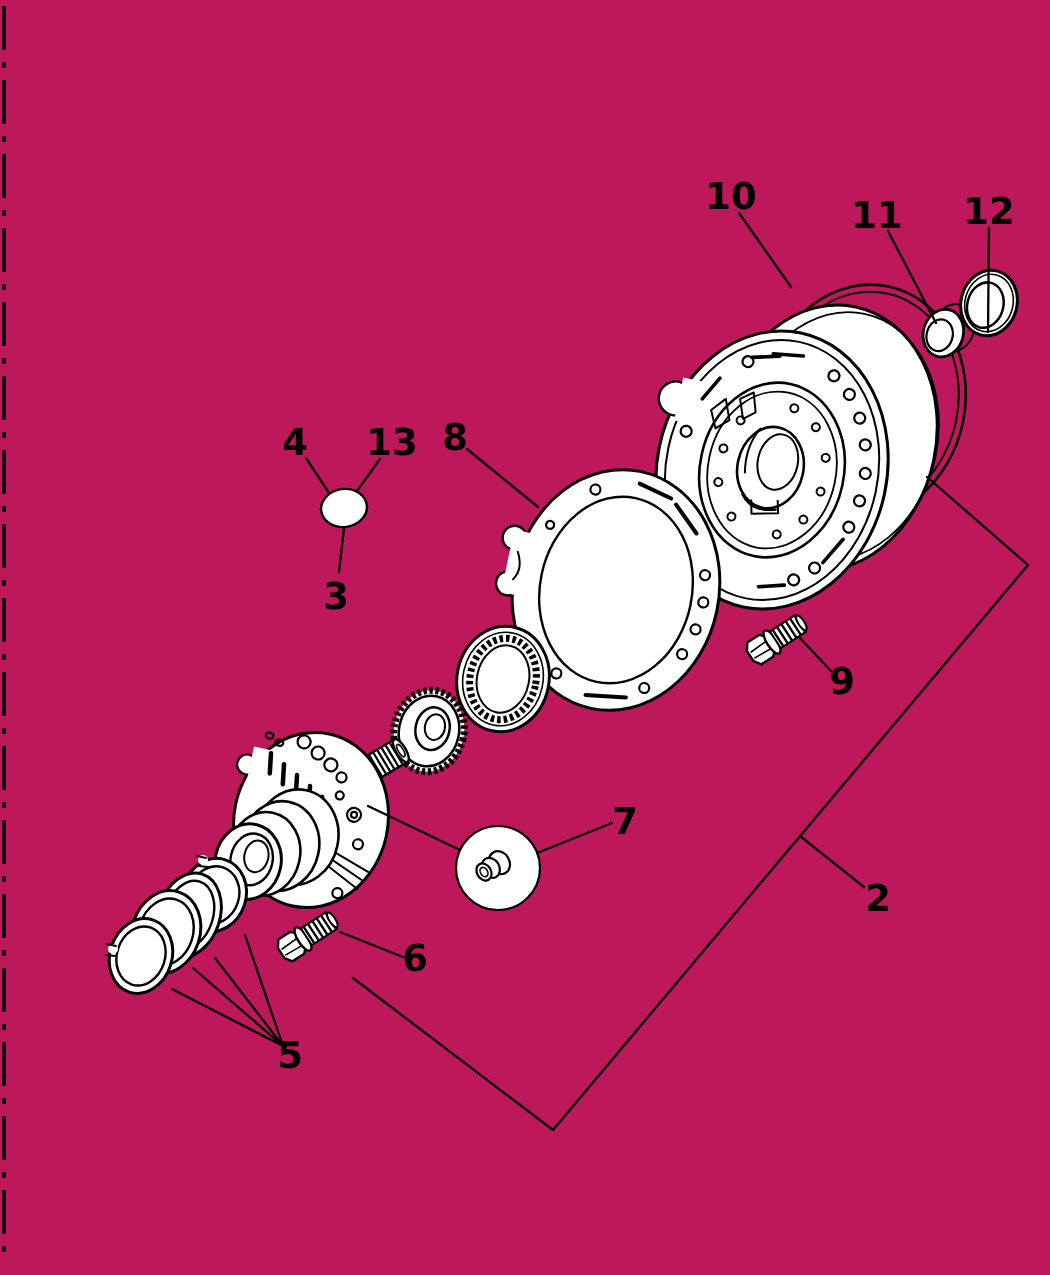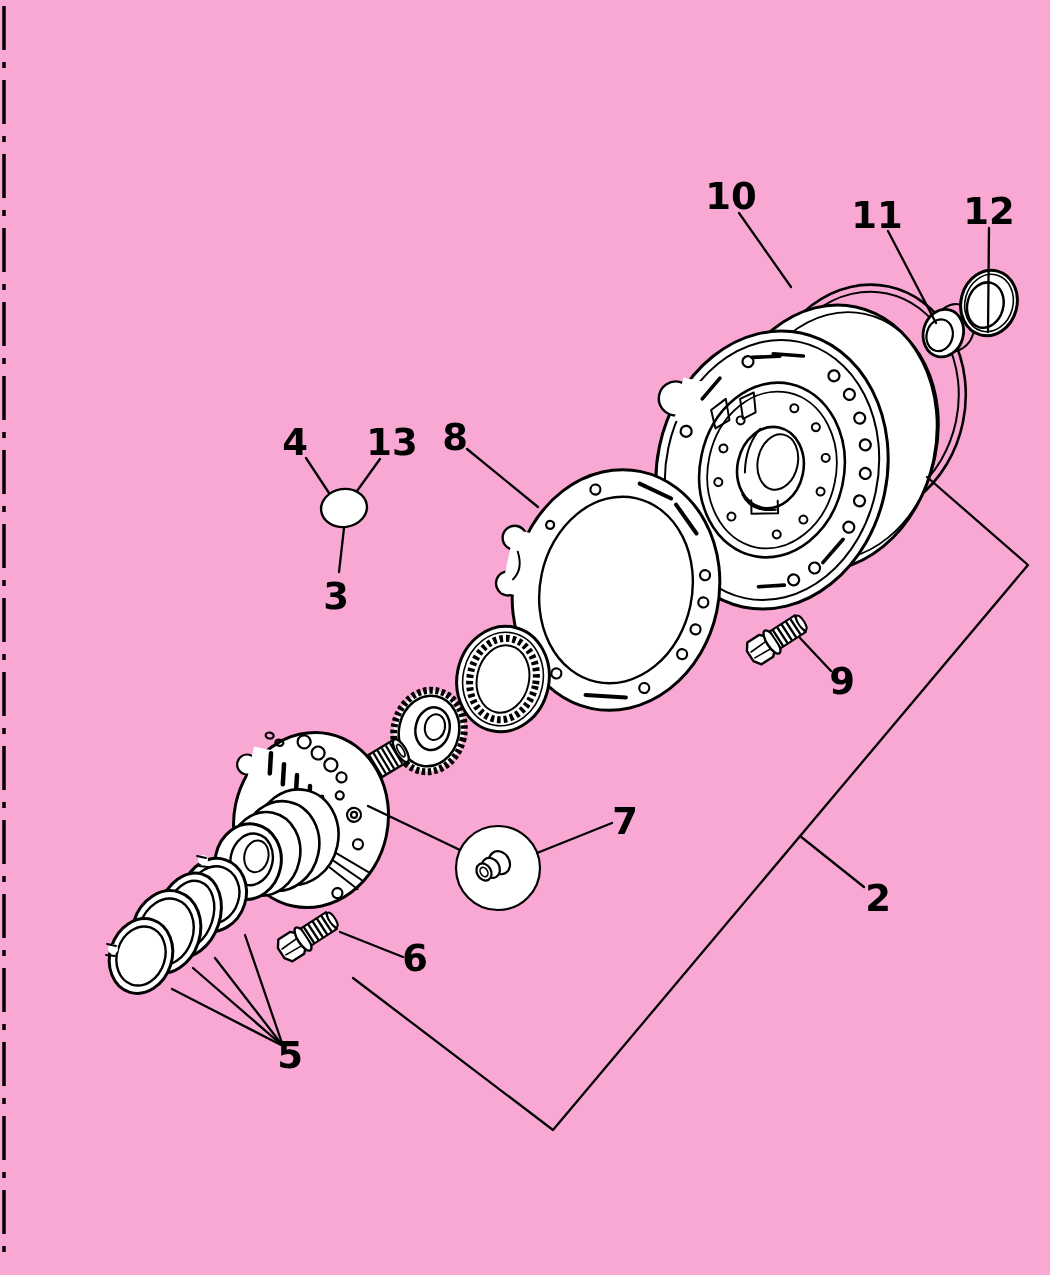--- a/index.html
+++ b/index.html
@@ -1,16 +1,16 @@
 <!DOCTYPE html>
 <html><head>
 <meta charset="utf-8">
 <style>
   html,body{margin:0;padding:0;background:#ffffff;}
-  .stage{width:1050px;height:1275px;position:relative;background:#f9a8d4;overflow:hidden;}
+  .stage{width:1050px;height:1275px;position:relative;background:#be185d;overflow:hidden;}
   svg{display:block;}
   .w{fill:#ffffff;stroke:#000000;stroke-linejoin:round;}
   .n{fill:none;stroke:#000000;stroke-linecap:round;stroke-linejoin:round;}
   .e{fill:#ffffff;stroke:none;}
   .num{font-family:"DejaVu Sans","Liberation Sans",sans-serif;font-weight:bold;font-size:37px;fill:#000000;text-anchor:middle;}
 </style>
 </head>
 <body>
 
 <div class="stage">

